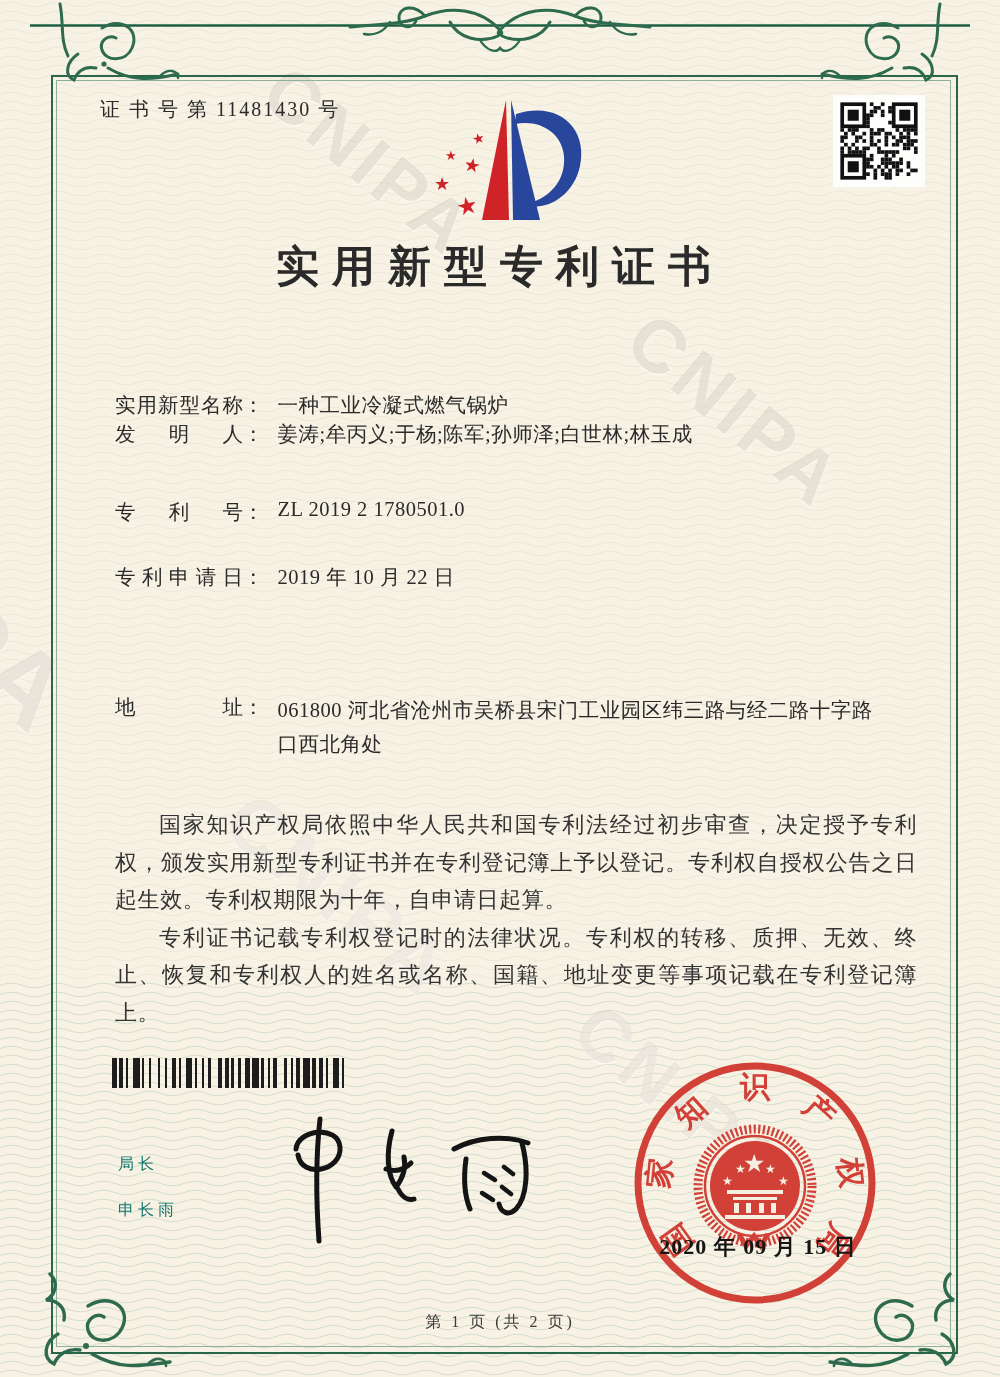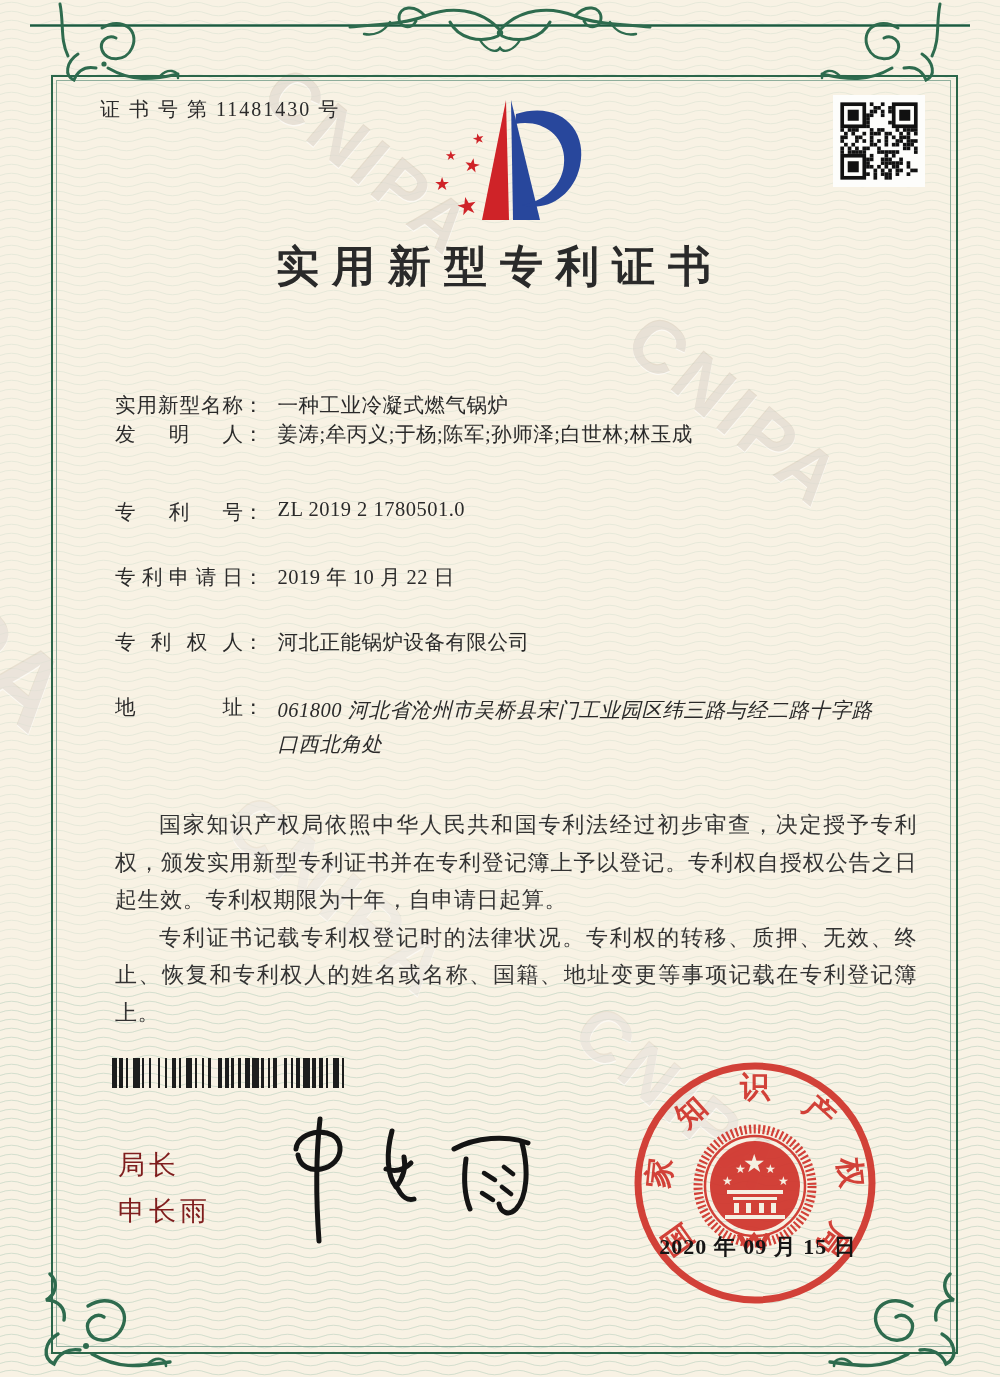--- a/index.html
+++ b/index.html
@@ -35,37 +35,37 @@
   .logo{position:absolute;left:428px;top:92px;z-index:3;}
   .title{position:absolute;left:0;top:238px;width:100%;text-align:center;
     font-size:43px;font-weight:bold;letter-spacing:13px;z-index:3;}
 
   
   .field-row{position:absolute;left:115px;font-size:20.5px;z-index:3;white-space:nowrap;}
   .field-label{display:inline-block;width:128px;text-align:justify;text-align-last:justify;
     vertical-align:top;}
   .field-colon{display:inline-block;vertical-align:top;}
   .field-value{display:inline-block;margin-left:14px;vertical-align:top;letter-spacing:0.5px;}
-  .field-value.wrap{white-space:normal;width:600px;line-height:34px;font-style:italic;}
+  .field-value.wrap{white-space:normal;width:600px;line-height:34px;}
   .pair2{position:absolute;left:440px;top:0;white-space:nowrap;}
 
   
   .body-text{position:absolute;left:115px;top:806px;width:802px;z-index:3;
     font-size:22px;line-height:37.5px;text-align:justify;letter-spacing:0.6px;color:#333;}
   .body-text p{margin:0;text-indent:2em;}
 
   
   .barcode{position:absolute;left:112px;top:1058px;width:288px;height:30px;overflow:hidden;
     white-space:nowrap;z-index:3;font-size:0;}
   .barcode span{display:inline-block;height:30px;vertical-align:top;}
 
   
   .director{position:absolute;left:118px;top:1142px;z-index:3;
-    font-family:Liberation Serif, serif;font-size:27px;
-    letter-spacing:4px;color:#7f1d1d;line-height:46px;}
+    font-family:Liberation Mono, monospace;font-size:16px;
+    letter-spacing:4px;color:#0f766e;line-height:46px;}
   .sig{position:absolute;left:258px;top:1105px;z-index:4;}
 
   
   .seal{position:absolute;left:630px;top:1058px;width:250px;height:250px;z-index:3;opacity:0.93;}
   .seal svg{position:absolute;left:0;top:0;}
   .seal-char{position:absolute;left:50%;top:50%;width:34px;height:34px;margin-left:-17px;
     margin-top:-17px;text-align:center;line-height:34px;font-size:30px;font-weight:bold;
     color:#d0342c;}
   .seal-date{position:absolute;left:638px;top:1232px;width:240px;text-align:center;
     font-size:22px;font-weight:bold;color:#151515;letter-spacing:1px;z-index:5;}
@@ -325,23 +325,20 @@
   </div>
   <div class="field-row" style="top:420px;">
     <span class="field-label">发明人</span><span class="field-colon">：</span><span class="field-value">姜涛;牟丙义;于杨;陈军;孙师泽;白世林;林玉成</span>
   </div>
   <div class="field-row" style="top:498px;">
     <span class="field-label">专利号</span><span class="field-colon">：</span><span class="field-value">ZL 2019 2 1780501.0</span>
   </div>
   <div class="field-row" style="top:563px;">
     <span class="field-label">专利申请日</span><span class="field-colon">：</span><span class="field-value">2019 年 10 月 22 日</span>
   </div>
-  <div class="field-row" style="top:628px;">
-    <span class="field-label">专利权人</span><span class="field-colon">：</span><span class="field-value">河北正能锅炉设备有限公司</span>
-  </div>
   <div class="field-row" style="top:693px;">
     <span class="field-label">地址</span><span class="field-colon">：</span><span class="field-value wrap">061800 河北省沧州市吴桥县宋门工业园区纬三路与经二路十字路口西北角处</span>
   </div>
 
   <div class="body-text">
     <p>国家知识产权局依照中华人民共和国专利法经过初步审查，决定授予专利权，颁发实用新型专利证书并在专利登记簿上予以登记。专利权自授权公告之日起生效。专利权期限为十年，自申请日起算。</p>
     <p>专利证书记载专利权登记时的法律状况。专利权的转移、质押、无效、终止、恢复和专利权人的姓名或名称、国籍、地址变更等事项记载在专利登记簿上。</p>
   </div>
 
   <div class="barcode" id="barcode"><span style="width: 4.6px; background: rgb(29, 29, 29);"></span><span style="width: 2.3px; background: transparent;"></span><span style="width: 4.6px; background: rgb(29, 29, 29);"></span><span style="width: 2.3px; background: transparent;"></span><span style="width: 2.3px; background: rgb(29, 29, 29);"></span><span style="width: 4.6px; background: transparent;"></span><span style="width: 6.9px; background: rgb(29, 29, 29);"></span><span style="width: 2.3px; background: transparent;"></span><span style="width: 2.3px; background: rgb(29, 29, 29);"></span><span style="width: 4.6px; background: transparent;"></span><span style="width: 2.3px; background: rgb(29, 29, 29);"></span><span style="width: 6.9px; background: transparent;"></span><span style="width: 2.3px; background: rgb(29, 29, 29);"></span><span style="width: 4.6px; background: transparent;"></span><span style="width: 2.3px; background: rgb(29, 29, 29);"></span><span style="width: 4.6px; background: transparent;"></span><span style="width: 4.6px; background: rgb(29, 29, 29);"></span><span style="width: 2.3px; background: transparent;"></span><span style="width: 2.3px; background: rgb(29, 29, 29);"></span><span style="width: 4.6px; background: transparent;"></span><span style="width: 6.9px; background: rgb(29, 29, 29);"></span><span style="width: 2.3px; background: transparent;"></span><span style="width: 2.3px; background: rgb(29, 29, 29);"></span><span style="width: 4.6px; background: transparent;"></span><span style="width: 2.3px; background: rgb(29, 29, 29);"></span><span style="width: 4.6px; background: transparent;"></span><span style="width: 2.3px; background: rgb(29, 29, 29);"></span><span style="width: 6.9px; background: transparent;"></span><span style="width: 4.6px; background: rgb(29, 29, 29);"></span><span style="width: 2.3px; background: transparent;"></span><span style="width: 4.6px; background: rgb(29, 29, 29);"></span><span style="width: 2.3px; background: transparent;"></span><span style="width: 2.3px; background: rgb(29, 29, 29);"></span><span style="width: 4.6px; background: transparent;"></span><span style="width: 2.3px; background: rgb(29, 29, 29);"></span><span style="width: 4.6px; background: transparent;"></span><span style="width: 4.6px; background: rgb(29, 29, 29);"></span><span style="width: 2.3px; background: transparent;"></span><span style="width: 6.9px; background: rgb(29, 29, 29);"></span><span style="width: 2.3px; background: transparent;"></span><span style="width: 2.3px; background: rgb(29, 29, 29);"></span><span style="width: 4.6px; background: transparent;"></span><span style="width: 2.3px; background: rgb(29, 29, 29);"></span><span style="width: 2.3px; background: transparent;"></span><span style="width: 4.6px; background: rgb(29, 29, 29);"></span><span style="width: 6.9px; background: transparent;"></span><span style="width: 2.3px; background: rgb(29, 29, 29);"></span><span style="width: 4.6px; background: transparent;"></span><span style="width: 2.3px; background: rgb(29, 29, 29);"></span><span style="width: 2.3px; background: transparent;"></span><span style="width: 4.6px; background: rgb(29, 29, 29);"></span><span style="width: 2.3px; background: transparent;"></span><span style="width: 6.9px; background: rgb(29, 29, 29);"></span><span style="width: 2.3px; background: transparent;"></span><span style="width: 4.6px; background: rgb(29, 29, 29);"></span><span style="width: 2.3px; background: transparent;"></span><span style="width: 4.6px; background: rgb(29, 29, 29);"></span><span style="width: 2.3px; background: transparent;"></span><span style="width: 2.3px; background: rgb(29, 29, 29);"></span><span style="width: 4.6px; background: transparent;"></span><span style="width: 6.9px; background: rgb(29, 29, 29);"></span><span style="width: 2.3px; background: transparent;"></span><span style="width: 2.3px; background: rgb(29, 29, 29);"></span><span style="width: 4.6px; background: transparent;"></span></div>
@@ -399,14 +396,15 @@
         <span class="seal-char" style="transform: rotate(-84deg) translateY(-96px);">家</span>
         <span class="seal-char" style="transform: rotate(-42deg) translateY(-96px);">知</span>
         <span class="seal-char" style="transform: rotate(0deg) translateY(-96px);">识</span>
         <span class="seal-char" style="transform: rotate(42deg) translateY(-96px);">产</span>
         <span class="seal-char" style="transform: rotate(84deg) translateY(-96px);">权</span>
         <span class="seal-char" style="transform: rotate(126deg) translateY(-96px);">局</span>
       </div>
   </div>
   <div class="seal-date">2020 年 09 月 15 日</div>
 
+  <div class="footer">第 1 页 (共 2 页)</div>
 
 </div>
 
 </body></html>

